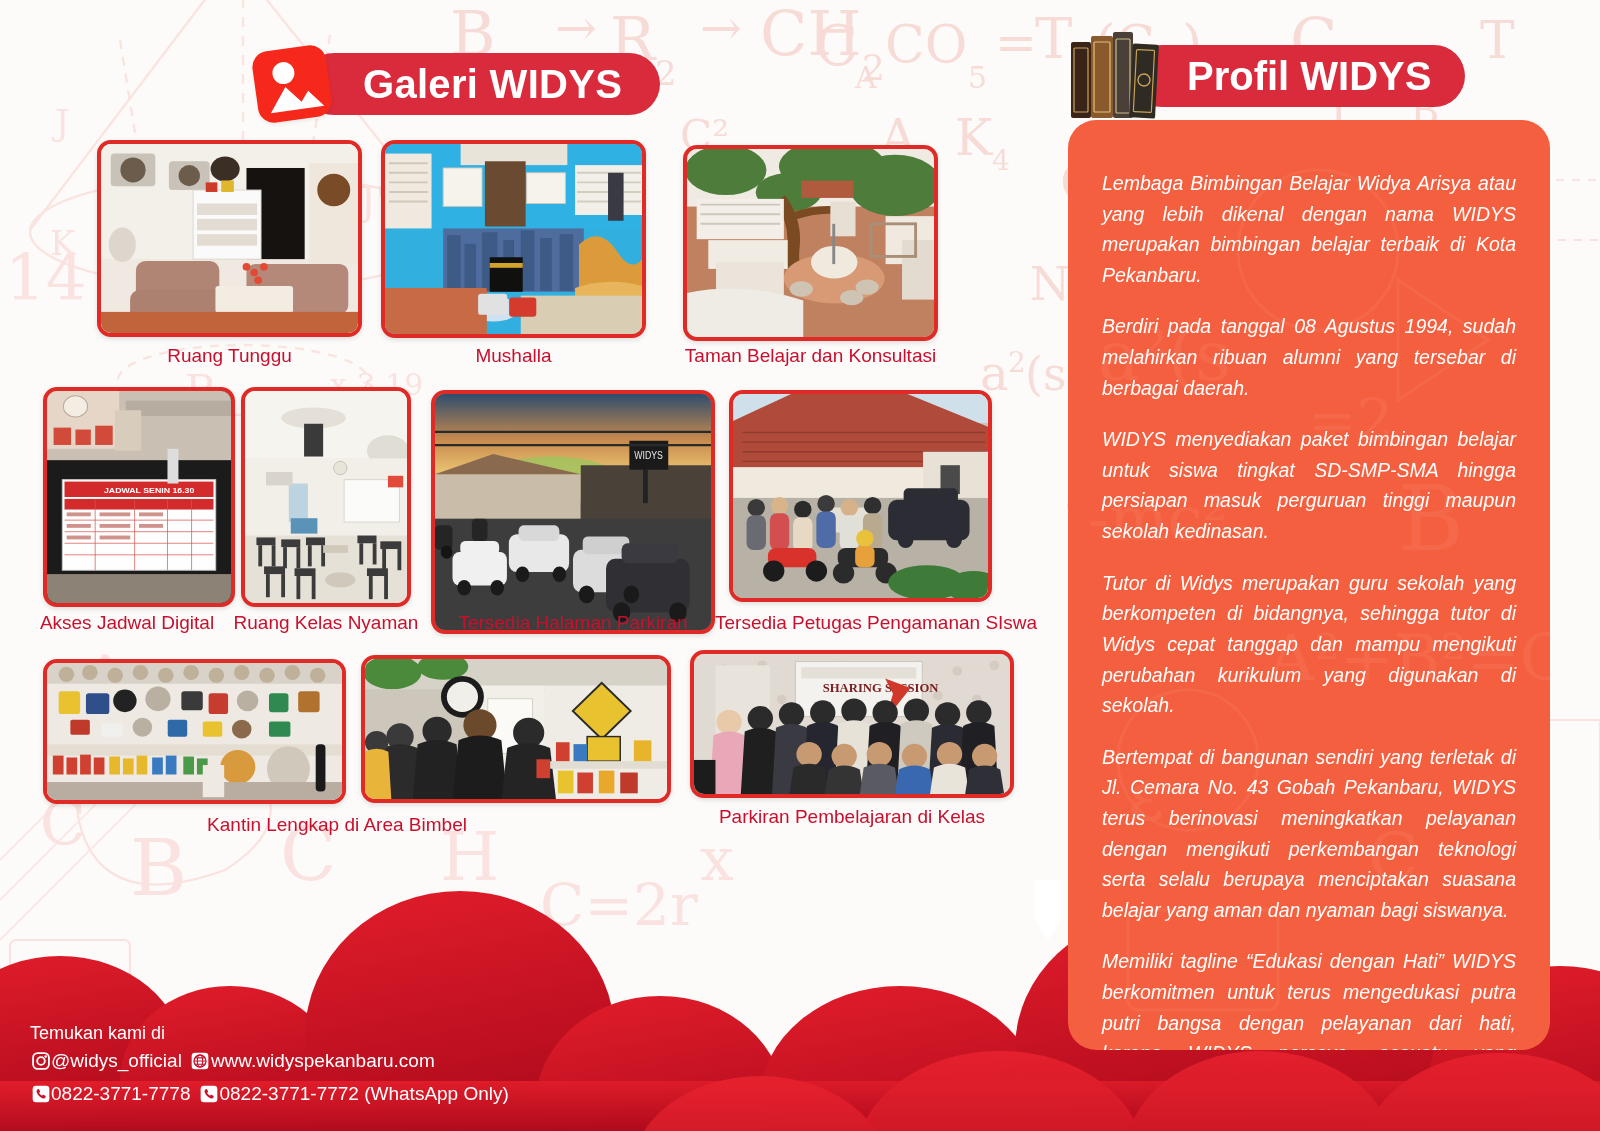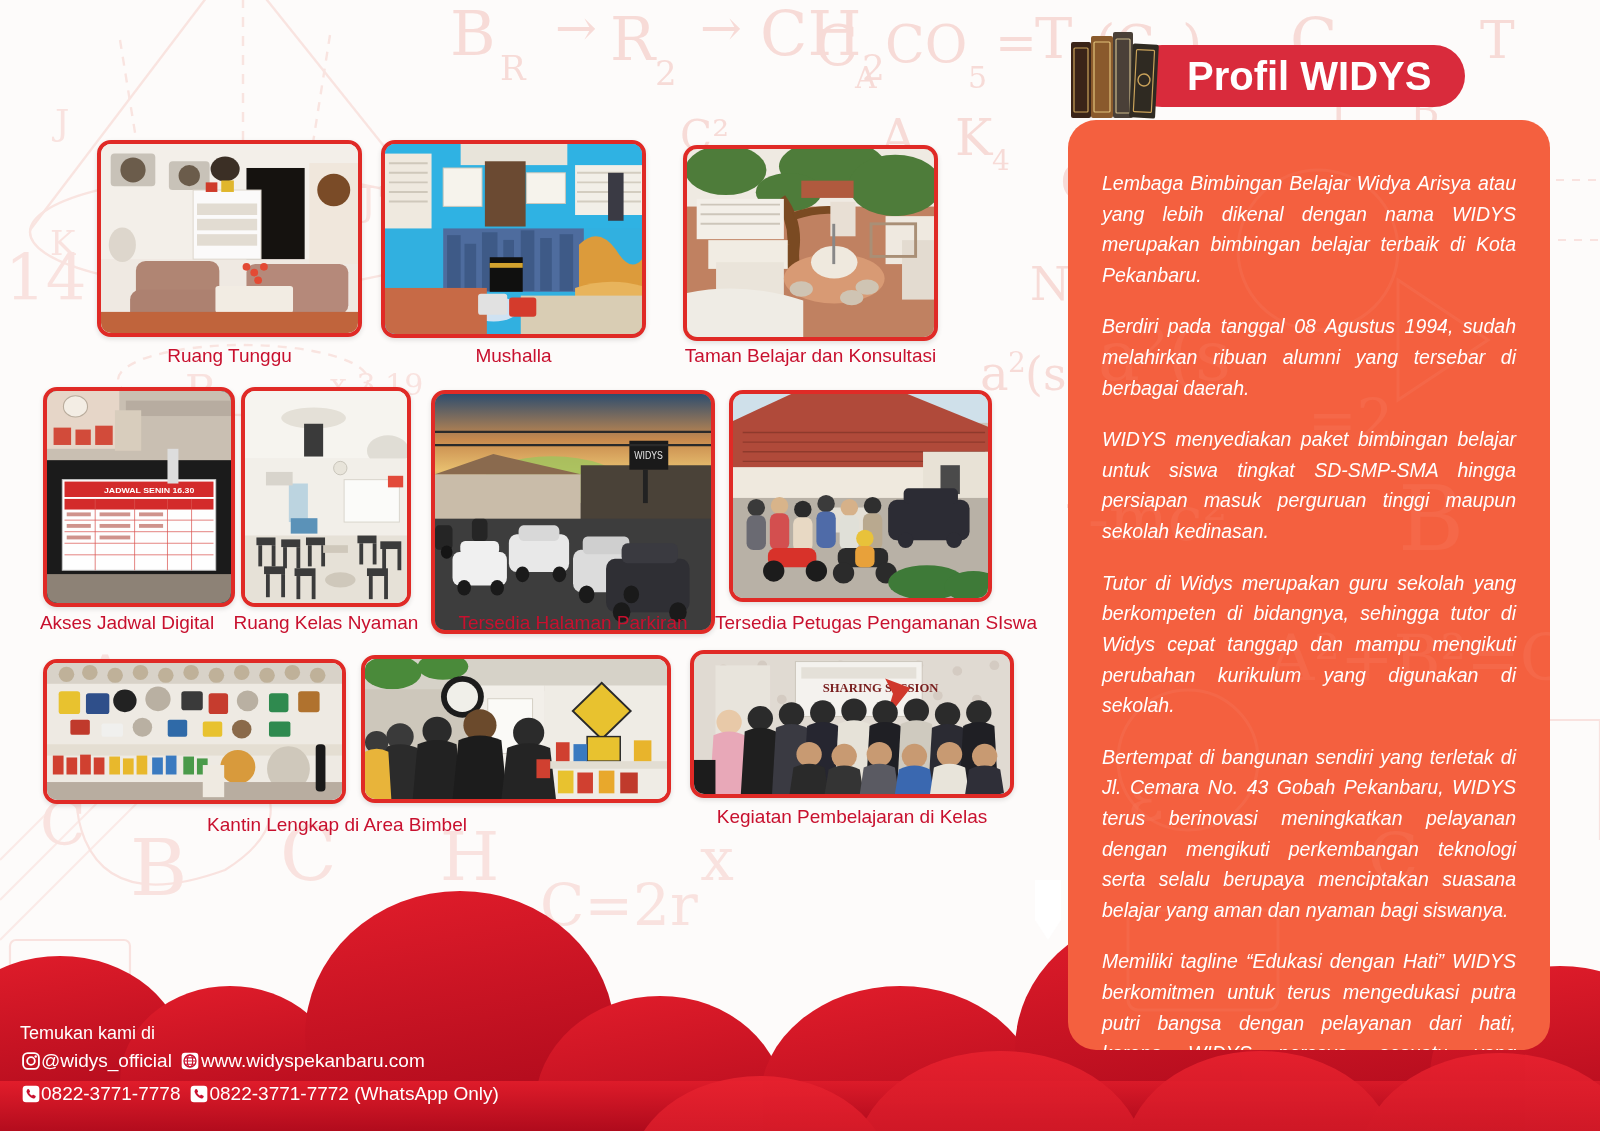--- a/index.html
+++ b/index.html
@@ -93,21 +93,21 @@
     color: #c8102e;
     font-size: 19px;
     font-weight: 400;
     white-space: nowrap;
     text-align: center;
   }
 
   
   .footer {
     position: absolute;
-    left: 20px; bottom: 22px;
+    left: 30px; bottom: 22px;
     color: #ffffff;
     z-index: 6;
   }
   .footer .find { font-size: 18px; font-weight: 400; line-height: 1.25; }
   .footer .city { font-size: 27px; font-weight: 700; line-height: 1.3; margin-bottom: 4px;}
   .footer .row {
     display: flex; align-items: center; gap: 0;
     font-size: 19px; line-height: 1.6;
     margin-top: 2px;
   }
@@ -307,20 +307,31 @@
     <g fill="url(#cg2)" opacity=".9">
       <ellipse cx="1000" cy="330" rx="145" ry="110"></ellipse>
       <ellipse cx="1260" cy="325" rx="135" ry="105"></ellipse>
       <ellipse cx="1500" cy="330" rx="140" ry="108"></ellipse>
       <ellipse cx="760" cy="345" rx="130" ry="100"></ellipse>
     </g>
   </svg>
 
   <div class="gallery-col">
 
+    <div class="gallery-header">
+      <div class="gallery-icon">
+        <svg viewBox="0 0 74 72" width="74" height="72" style="position:absolute;inset:0">
+          <circle cx="30" cy="24" r="11" fill="#fff"></circle>
+          <path d="M12 62 L30 38 L44 55 L52 45 L66 62 Z" fill="#fff"></path>
+        </svg>
+      </div>
+      <div class="gallery-title-pill">
+        <span>Galeri WIDYS</span>
+      </div>
+    </div>
 
     <div class="photo-card" style="left:97px; top:140px; width:265px; height:197px;">
       <svg class="ph" viewBox="0 0 265 197" preserveAspectRatio="none">
         <rect width="265" height="197" fill="#efe9e2"></rect>
         <rect x="0" y="0" width="265" height="120" fill="#f3efe9"></rect>
         <rect x="150" y="25" width="60" height="95" fill="#15120f"></rect>
         <rect x="215" y="20" width="50" height="105" fill="#efe6db"></rect>
         <path d="M215 20 l50 0 l0 105 l-50 0z" fill="#f0e7dc"></path>
         <g fill="#c8c2b8">
             <rect x="10" y="10" width="46" height="34" rx="4"></rect>
@@ -807,21 +818,21 @@
           <circle cx="226" cy="108" r="13" fill="#c89a72"></circle>
             <path d="M210 122 q16 -8 32 0 l4 26 h-40z" fill="#3a68b0"></path>
           <circle cx="262" cy="106" r="13" fill="#c89a72"></circle>
             <path d="M246 120 q16 -8 32 0 l4 28 h-40z" fill="#e8e4da"></path>
           <circle cx="298" cy="108" r="13" fill="#c89a72"></circle>
             <path d="M282 122 q16 -8 32 0 l4 26 h-40z" fill="#2f2f38"></path>
         </g>
         <rect x="0" y="112" width="22" height="36" fill="#1c1c1c"></rect>
       </svg>
     </div>
-    <div class="caption" style="left:690px; top:806px; width:324px;">Kegiatan Pembelajaran di Kelas</div>
+    <div class="caption" style="left:690px; top:806px; width:324px;">Parkiran Pembelajaran di Kelas</div>
 
   </div>
 
   <svg class="white-notch" viewBox="0 0 26 60">
     <path d="M0 0 L26 0 L26 40 L13 60 L0 40 Z" fill="#ffffff"></path>
   </svg>
 
   <div class="footer">
     <div class="find">Temukan kami di</div>
 

